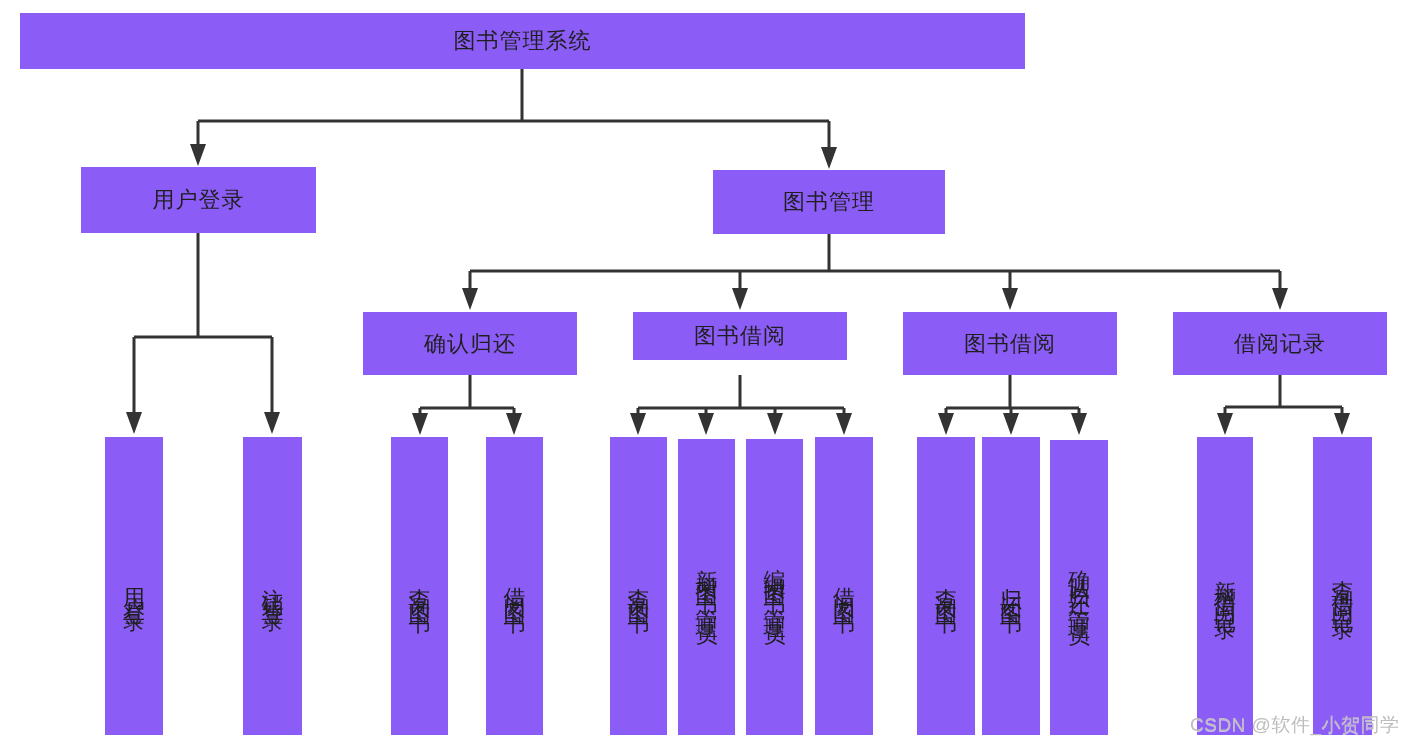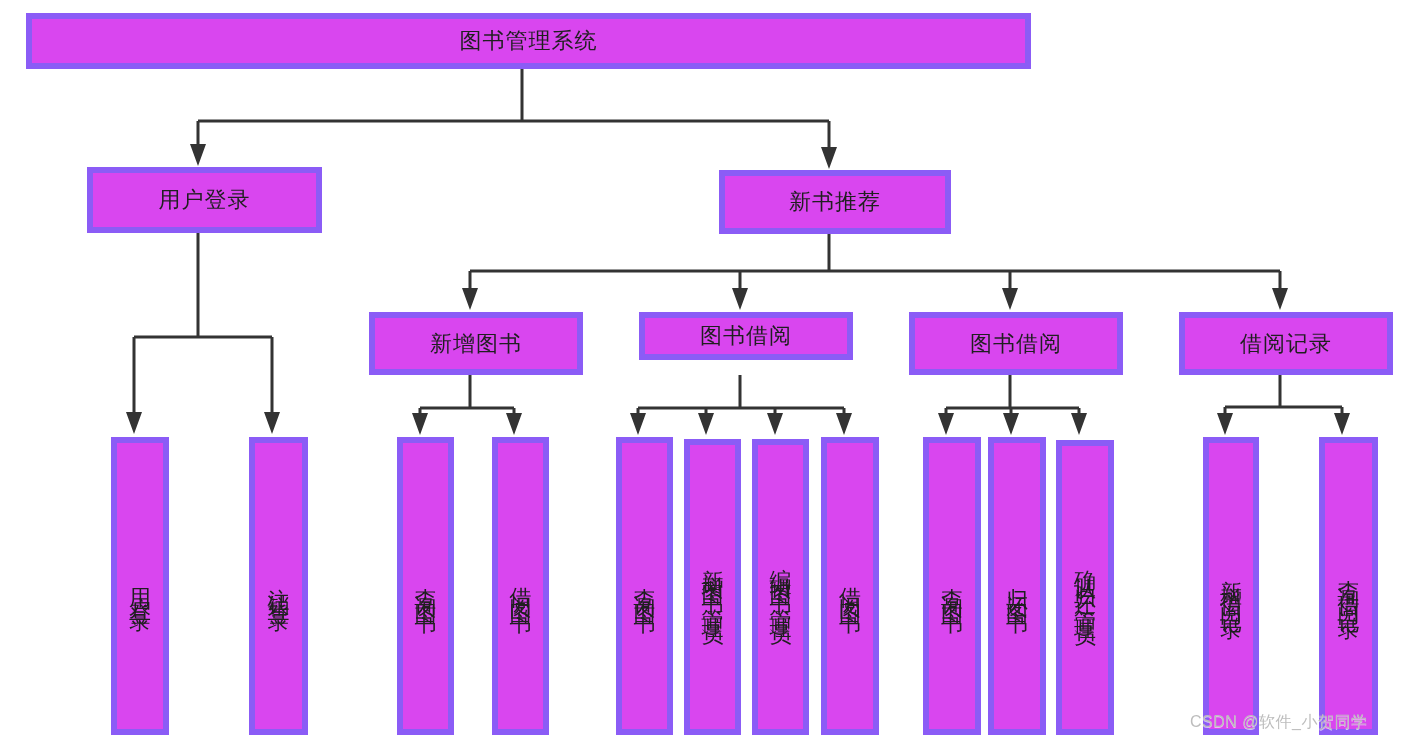--- a/index.html
+++ b/index.html
@@ -7,43 +7,42 @@
     position:relative;
     width:1405px;height:747px;
     background:#ffffff;
     font-family:"Liberation Sans","DejaVu Sans",sans-serif;
     overflow:hidden;
   }
   .connectors{position:absolute;left:0;top:0;z-index:1;}
   .node{
     position:absolute;
     box-sizing:border-box;
-    border:6px solid #8b5cf6;
-    background:#d946ef;
+    border:4px solid #8b5cf6;
+    background:#8b5cf6;
     color:#1f1f1f;
     display:flex;
     align-items:center;
     justify-content:center;
     font-size:22px;
     z-index:2;
     letter-spacing:1px;
-    margin-left:6px;
   }
   .node.v{
     writing-mode:vertical-rl;
     text-orientation:mixed;
     letter-spacing:8px;
     line-height:1;
     font-size:22px;
   }
   .watermark{
     position:absolute;
     z-index:5;
     color:#bdbdbd;
-    font-size:16px;
+    font-size:19px;
     letter-spacing:0.5px;
     white-space:nowrap;
     text-shadow:0 1px 0 rgba(255,255,255,0.6);
   }
 </style>
 </head>
 <body>
 
 <div class="stage">
 
@@ -65,23 +64,23 @@
          M630 413 H646 L638 435 Z  M698 413 H714 L706 435 Z
          M767 413 H783 L775 435 Z  M836 413 H852 L844 435 Z
          M938 413 H954 L946 435 Z  M1003 413 H1019 L1011 435 Z
          M1071 413 H1087 L1079 435 Z  M1217 413 H1233 L1225 435 Z
          M1334 413 H1350 L1342 435 Z"></path>
   </svg>
 
   <div class="node" style="left:20px;top:13px;width:1005px;height:56px;">图书管理系统</div>
 
   <div class="node" style="left:81px;top:167px;width:235px;height:66px;">用户登录</div>
-  <div class="node" style="left:713px;top:170px;width:232px;height:64px;">新书推荐</div>
+  <div class="node" style="left:713px;top:170px;width:232px;height:64px;">图书管理</div>
 
-  <div class="node" style="left:363px;top:312px;width:214px;height:63px;">新增图书</div>
+  <div class="node" style="left:363px;top:312px;width:214px;height:63px;">确认归还</div>
   <div class="node" style="left:633px;top:312px;width:214px;height:48px;">图书借阅</div>
   <div class="node" style="left:903px;top:312px;width:214px;height:63px;">图书借阅</div>
   <div class="node" style="left:1173px;top:312px;width:214px;height:63px;">借阅记录</div>
 
   <div class="node v" style="left:105px;top:437px;width:58px;height:298px;">用户登录</div>
   <div class="node v" style="left:243px;top:437px;width:59px;height:298px;">注销登录</div>
 
   <div class="node v" style="left:391px;top:437px;width:57px;height:298px;">查询图书</div>
   <div class="node v" style="left:486px;top:437px;width:57px;height:298px;">借阅图书</div>
 

